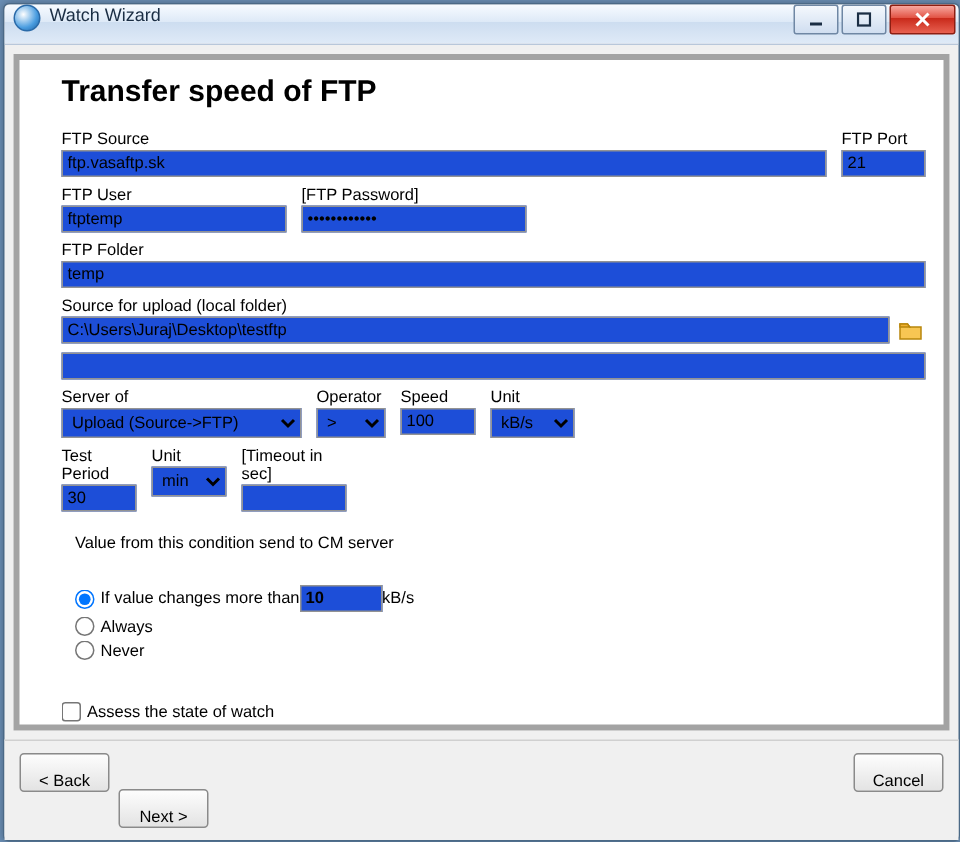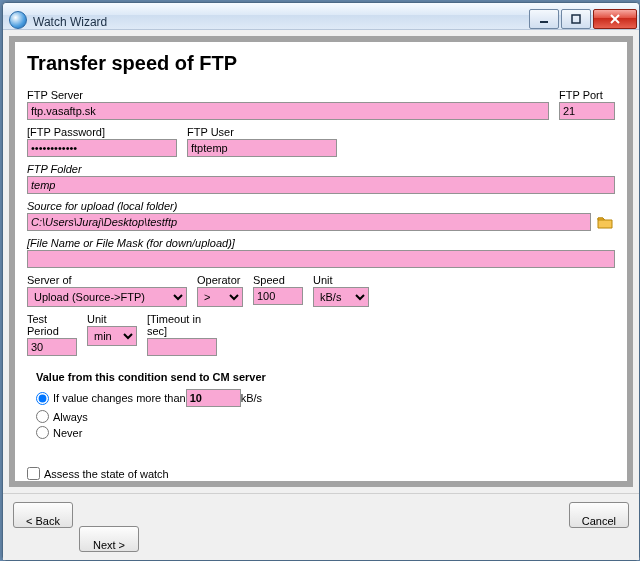--- a/index.html
+++ b/index.html
@@ -1,41 +1,41 @@
 <!DOCTYPE html>
 <html><head>
 <meta charset="utf-8">
 <style>
   html,body{margin:0;padding:0;font-family:"Segoe UI",Tahoma,sans-serif;font-size:11px;color:#000;background:#6b8fb5;}
   .window{width:636px;height:557px;margin:2px;background:#f0f0f0;border:1px solid #4b6986;border-radius:4px;box-shadow:0 0 6px rgba(0,0,0,.3);display:flex;flex-direction:column;}
-  .titlebar{height:26px;background:linear-gradient(#f7fbff,#dde9f7 45%,#cdddf0 46%,#dfeaf7);display:flex;align-items:flex-end;border-bottom:1px solid #b8c7da;border-radius:4px 4px 0 0;}
+  .titlebar{height:26px;background:linear-gradient(#f7fbff,#dde9f7 45%,#cdddf0 46%,#dfeaf7);display:flex;align-items:flex-start;border-bottom:1px solid #b8c7da;border-radius:4px 4px 0 0;}
   .titlebar .app-icon{width:16px;height:16px;margin:0 6px;border-radius:50%;background:radial-gradient(circle at 35% 35%,#fff,#4a9de0 60%,#1c5fa0);border:1px solid #2a6aa8;}
   .titlebar .title{flex:1;font-size:12px;color:#1b2e44;}
   .win-controls{display:flex;margin-right:2px;}
   .win-btn{width:28px;height:18px;margin-left:2px;border:1px solid #6f87a4;border-radius:2px;background:linear-gradient(#f4f8fd,#d0def0);display:flex;align-items:center;justify-content:center;font-size:10px;color:#1b2e44;cursor:default;}
   .win-btn.close{width:42px;background:linear-gradient(#f7a8a0,#e15041 45%,#c92a1b 46%,#e86050);border-color:#8d1e12;color:#fff;font-weight:bold;}
   .win-btn svg{width:10px;height:10px;}
-  .content{flex:1;background:#fff;margin:6px;border:6px solid #a3a3a3;padding:10px 12px 8px 12px;display:flex;flex-direction:column;overflow:hidden;}
+  .content{flex:1;background:#fff;margin:6px;border:4px solid #a3a3a3;padding:10px 12px 8px 28px;display:flex;flex-direction:column;overflow:hidden;}
   h1{margin:0 0 14px 0;font-size:20px;font-weight:bold;}
   .form{flex:1;}
   .row{display:flex;gap:10px;margin-bottom:6px;}
   .field{display:flex;flex-direction:column;}
   .field label{margin-bottom:1px;}
-  input[type=text],select{font:inherit;border:1px solid #939393;padding:1px 3px;height:18px;box-sizing:border-box;background:#f9a8d4;}
+  input[type=text],select{font:inherit;border:1px solid #939393;padding:1px 3px;height:18px;box-sizing:border-box;background:#1d4ed8;}
   select{height:20px;padding:0 2px;}
   .browse-btn{width:20px;height:18px;display:flex;align-items:center;justify-content:center;cursor:default;}
   .group{border:1px solid transparent;margin-top:8px;padding:6px 8px 10px 8px;}
-  .group-title{font-weight:bold;margin-bottom:6px;}
+  .group-title{font-weight:normal;margin-bottom:22px;}
   .radio-row{display:flex;align-items:center;gap:0;margin:3px 0;}
   input[type=radio],input[type=checkbox]{margin:0 4px 0 0;vertical-align:middle;}
   .footer{display:flex;padding:8px 10px;border-top:1px solid #d0d0d0;background:#f0f0f0;}
   .footer .spacer{flex:1;}
   button.nav{font:inherit;height:22px;min-width:60px;padding:12px 12px;border:1px solid #8a8a8a;background:linear-gradient(#fdfdfd,#e3e3e3);border-radius:3px;cursor:default;}
   button.nav+button.nav{margin-left:6px;margin-top:24px;}
-  .full{width:100%;font-style:italic;}
+  .full{width:100%;}
 </style>
 </head>
 <body>
 
 <div class="window">
   <div class="titlebar">
     <div class="app-icon"></div>
     <div class="title">Watch Wizard</div>
     <div class="win-controls">
       <div class="win-btn">
@@ -57,37 +57,37 @@
     </div>
   </div>
 
   <div class="content">
     <h1>Transfer speed of FTP</h1>
 
     <div class="form">
 
       <div class="row">
         <div class="field" style="flex:1">
-          <label>FTP Server</label>
+          <label>FTP Source</label>
           <input type="text" value="ftp.vasaftp.sk" style="">
         </div>
         <div class="field" style="width:56px">
           <label>FTP Port</label>
           <input type="text" value="21" style="">
         </div>
       </div>
 
       <div class="row">
         <div class="field" style="width:150px">
+          <label>FTP User</label>
+          <input type="text" value="ftptemp" style="">
+        </div>
+        <div class="field" style="width:150px">
           <label>[FTP Password]</label>
           <input type="text" value="••••••••••••" style="">
-        </div>
-        <div class="field" style="width:150px">
-          <label>FTP User</label>
-          <input type="text" value="ftptemp" style="">
         </div>
       </div>
 
 
       <div class="row">
         <div class="field full">
           <label>FTP Folder</label>
           <input type="text" class="full" value="temp" style="">
         </div>
       </div>
@@ -102,21 +102,20 @@
                   <path d="M1 3 h5 l1.5 2 H15 v8 H1 z" fill="#f7c653" stroke="#b8860b"></path>
                   <path d="M1 3 h5 l1.5 2 H1 z" fill="#f0b030" stroke="#b8860b"></path>
                 </svg>
             </div>
           </div>
         </div>
       </div>
 
       <div class="row">
         <div class="field full">
-          <label>[File Name or File Mask (for down/upload)]</label>
           <input type="text" class="full" value="" style="">
         </div>
       </div>
 
       <div class="row">
         <div class="field" style="width:160px">
           <label>Server of</label>
           <select><option>Upload (Source-&gt;FTP)</option></select>
         </div>
         <div class="field" style="width:46px">

